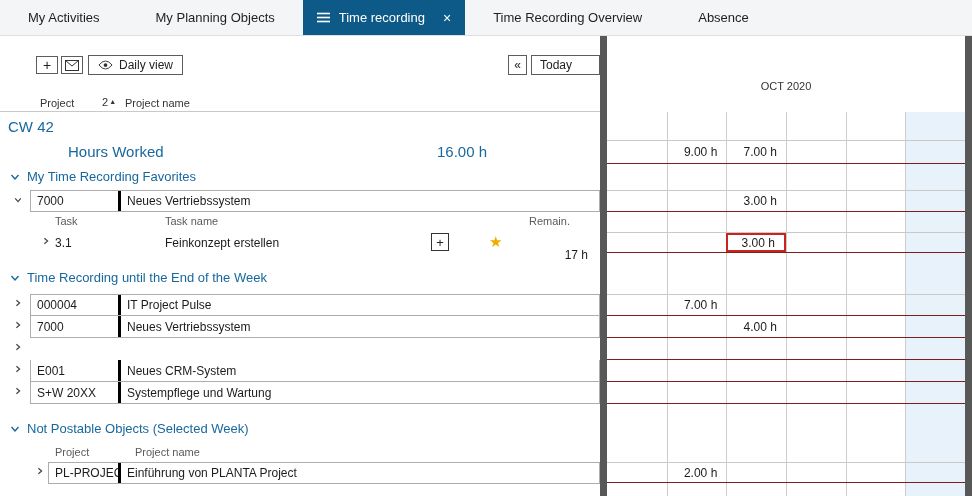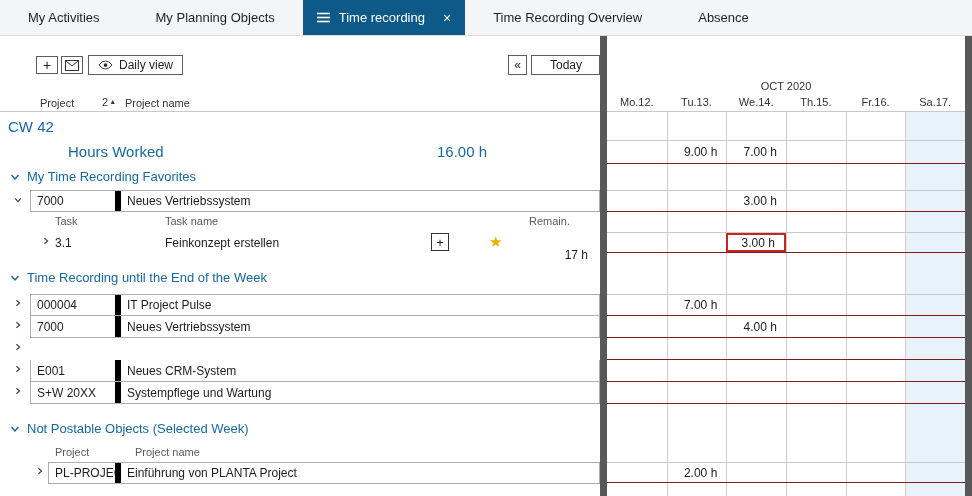--- a/index.html
+++ b/index.html
@@ -16,35 +16,35 @@
   .tab.active { background:#0d5a88; color:#fff; padding:0 14px; gap:9px; }
   .tab .close { margin-left:9px; font-size:14px; line-height:1; }
 
   
   .tbtn { position:absolute; background:#fff; border:1px solid #5c5c5c;
           font-family:inherit; font-size:12px; color:#222;
           display:inline-flex; align-items:center; justify-content:center; padding:0; }
   .tbtn.sq { top:56px; width:22px; height:18px; font-size:14px; line-height:1; }
   .tbtn.wide { top:55px; height:20px; padding:0 9px; gap:6px; }
   .tbtn.small { top:55px; width:19px; height:20px; }
-  .tbtn.today { top:55px; width:69px; height:20px; justify-content:flex-start; padding-left:18px; }
+  .tbtn.today { top:55px; width:69px; height:20px; justify-content:flex-start; padding-left:8px; }
 
   
   .colhead { position:absolute; font-size:11px; color:#333; white-space:nowrap; }
   .tri { font-size:7px; margin-left:1px; vertical-align:2px; }
   .hline { position:absolute; left:0; width:600px; height:1px; background:#c9c9c9; }
   .big { position:absolute; font-size:15px; color:#17689e; white-space:nowrap; }
   .sec { position:absolute; display:flex; align-items:center; gap:7px;
          color:#17689e; font-size:13px; white-space:nowrap; }
   .rowchev { position:absolute; color:#444; display:inline-flex; }
   .prow { position:absolute; display:flex; border:1px solid #adadad; background:#fff; }
   .prow.no-top { border-top:none; }
   .prow .cell { display:flex; align-items:center; padding:0 6px; font-size:12px;
                 color:#1c1c1c; white-space:nowrap; overflow:hidden; }
-  .prow .id { width:90px; flex:none; border-right:6px solid #000000; }
+  .prow .id { width:90px; flex:none; border-right:3px solid #000000; }
   .prow .id.narrow { width:72px; }
   .prow .name { flex:1; }
   .subhead { position:absolute; font-size:11px; color:#5a5a5a; white-space:nowrap; }
   .rowtext { position:absolute; font-size:12px; color:#1c1c1c; white-space:nowrap; }
   .plusbox { position:absolute; width:18px; height:18px; border:1px solid #333;
              background:#fff; display:flex; align-items:center; justify-content:center;
              font-size:13px; color:#222; }
   .star { position:absolute; color:#f0ad00; font-size:15px; line-height:1; }
 
   
@@ -226,28 +226,20 @@
         <polyline points="3,1.5 7,5 3,8.5" fill="none" stroke="currentColor" stroke-width="1.5"></polyline>
       </svg>
   </span>
   <div class="prow" style="left:48px; top:462px; width:552px; height:22px;">
     <div class="cell id narrow">PL-PROJECT</div>
     <div class="cell name">Einführung von PLANTA Project</div>
   </div>
 
   <div class="grid">
     <div class="month">OCT 2020</div>
-    <div class="days">
-      <span class="day">Mo.12.</span>
-      <span class="day">Tu.13.</span>
-      <span class="day">We.14.</span>
-      <span class="day">Th.15.</span>
-      <span class="day">Fr.16.</span>
-      <span class="day">Sa.17.</span>
-    </div>
     <div class="weekend"></div>
     <div class="vline" style="left:16.667%;"></div>
     <div class="vline" style="left:33.333%;"></div>
     <div class="vline" style="left:50%;"></div>
     <div class="vline" style="left:66.667%;"></div>
     <div class="vline" style="left:83.333%;"></div>
 
     <div class="strip first" style="top:104px; height:24px;">
       <span class="hcell" style="left:16.667%;">9.00 h</span>
       <span class="hcell" style="left:33.333%;">7.00 h</span>

